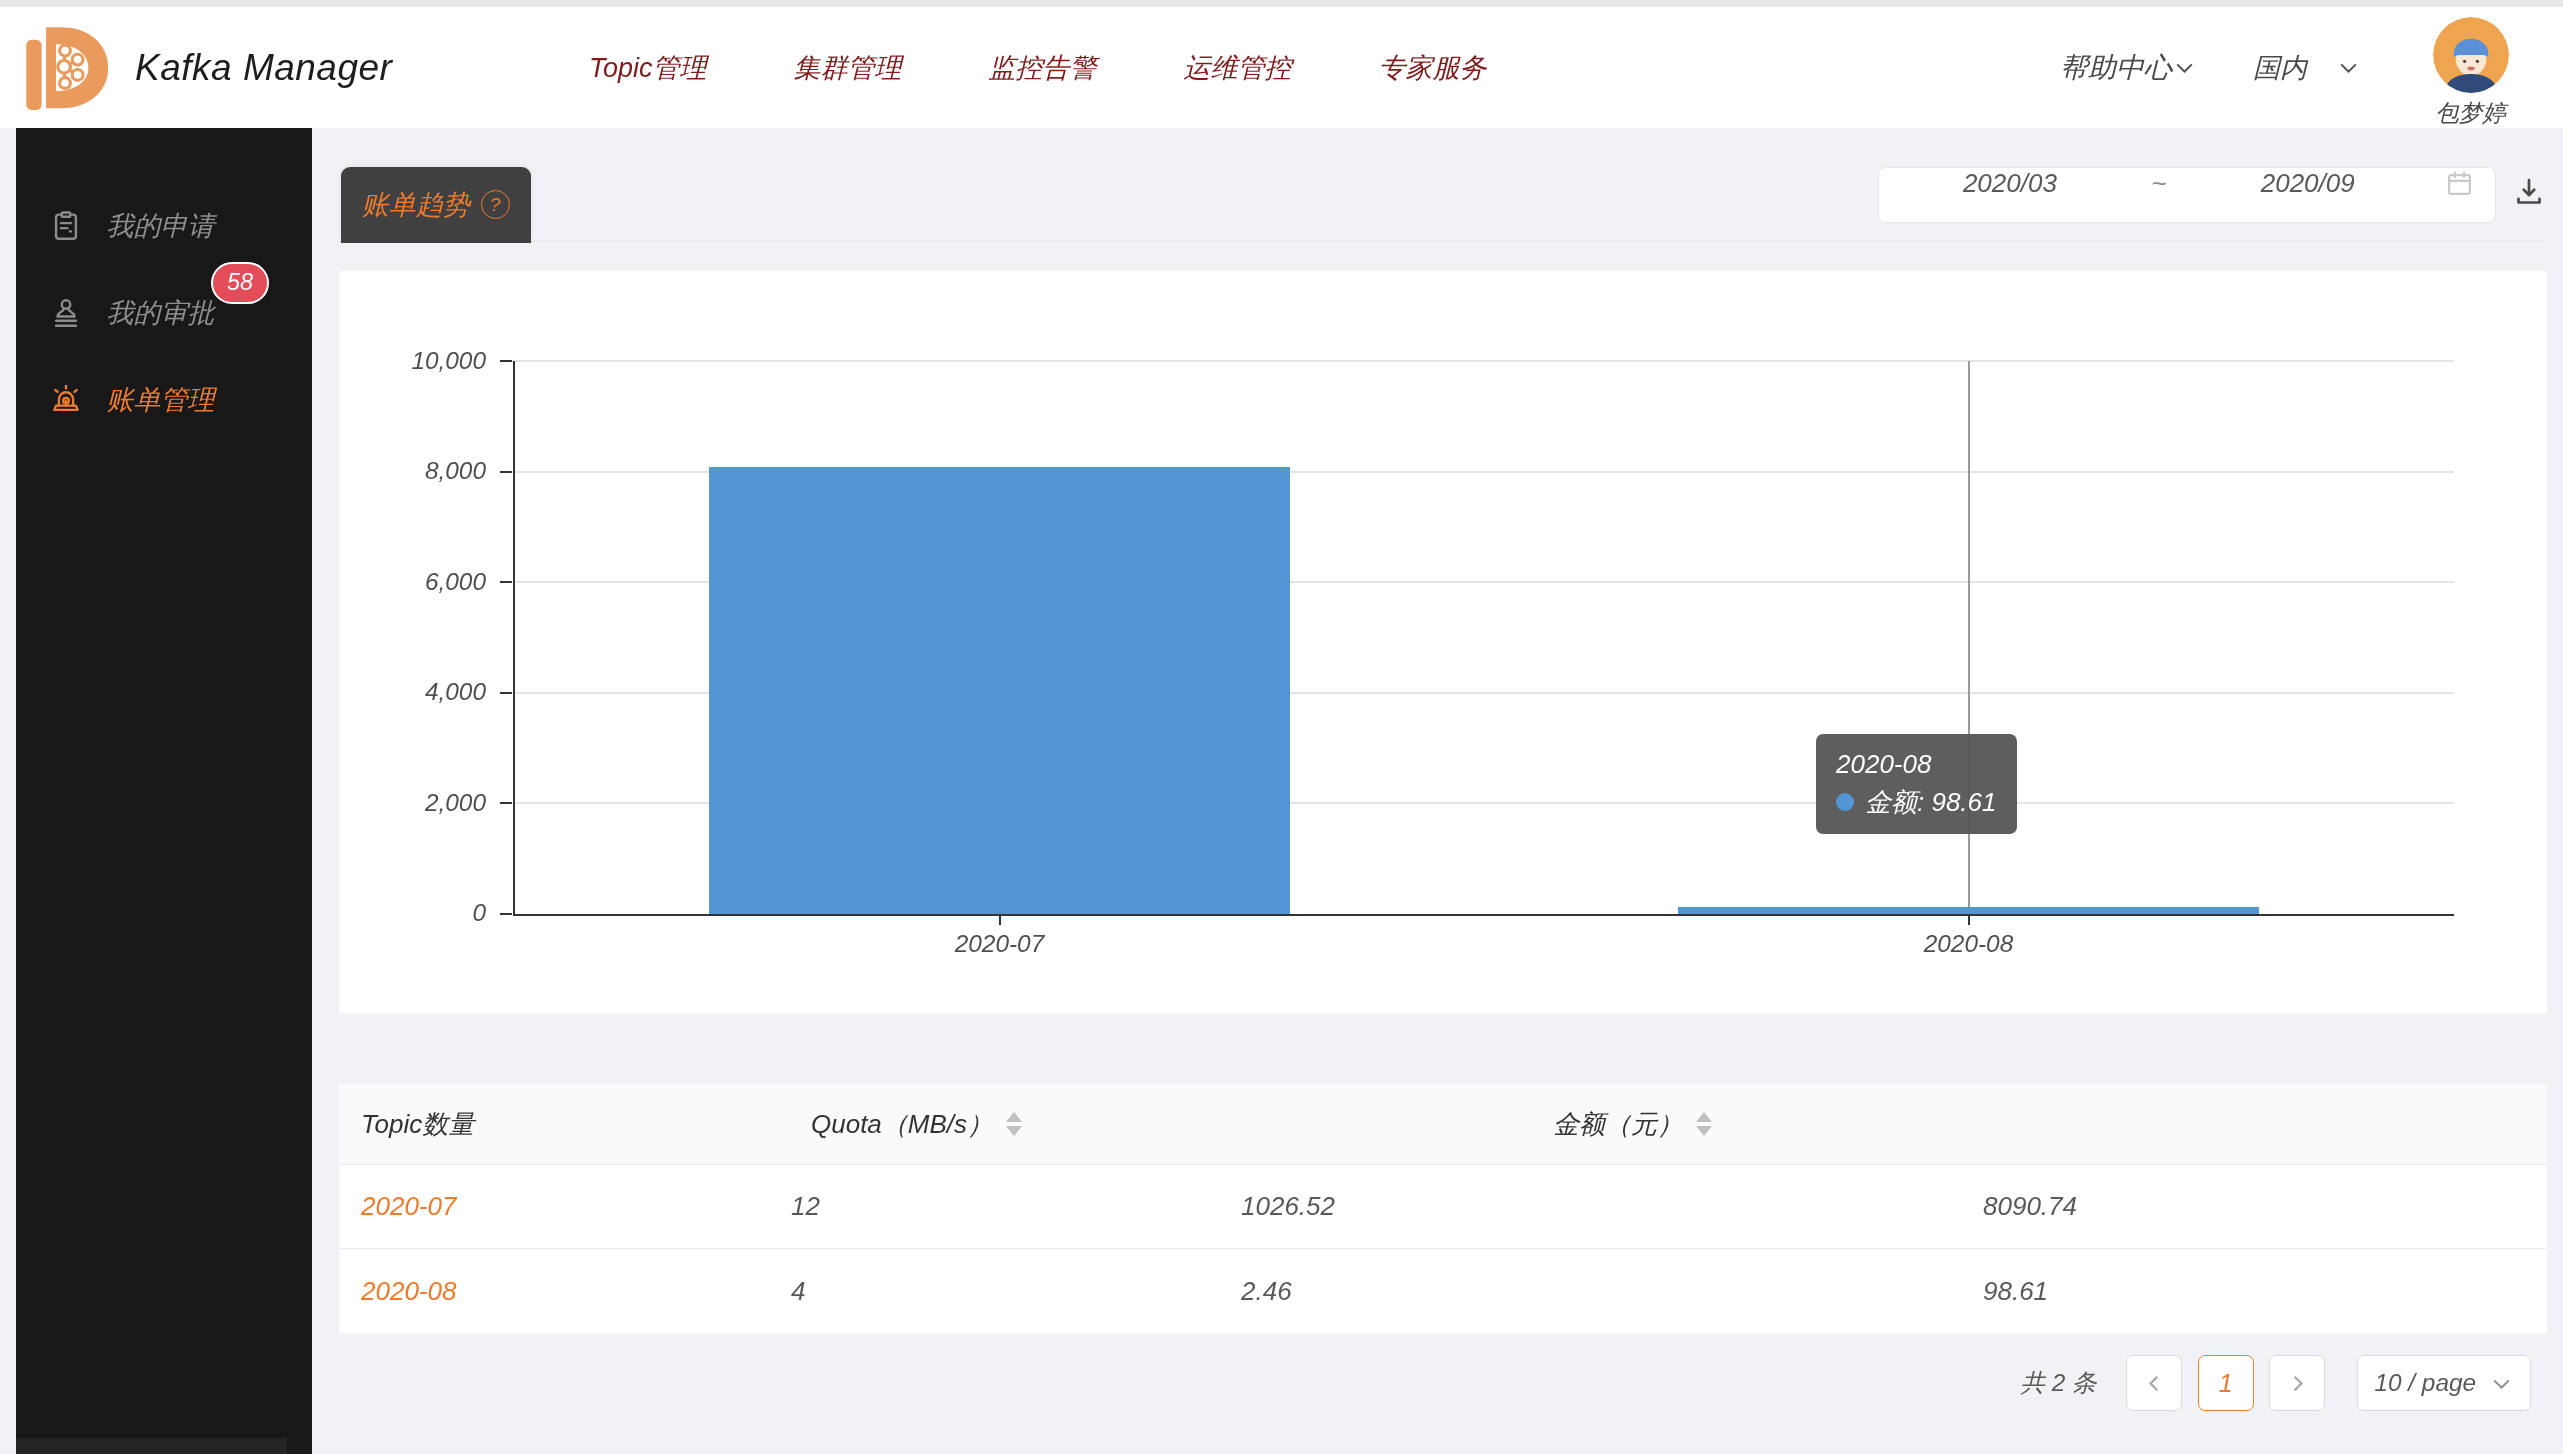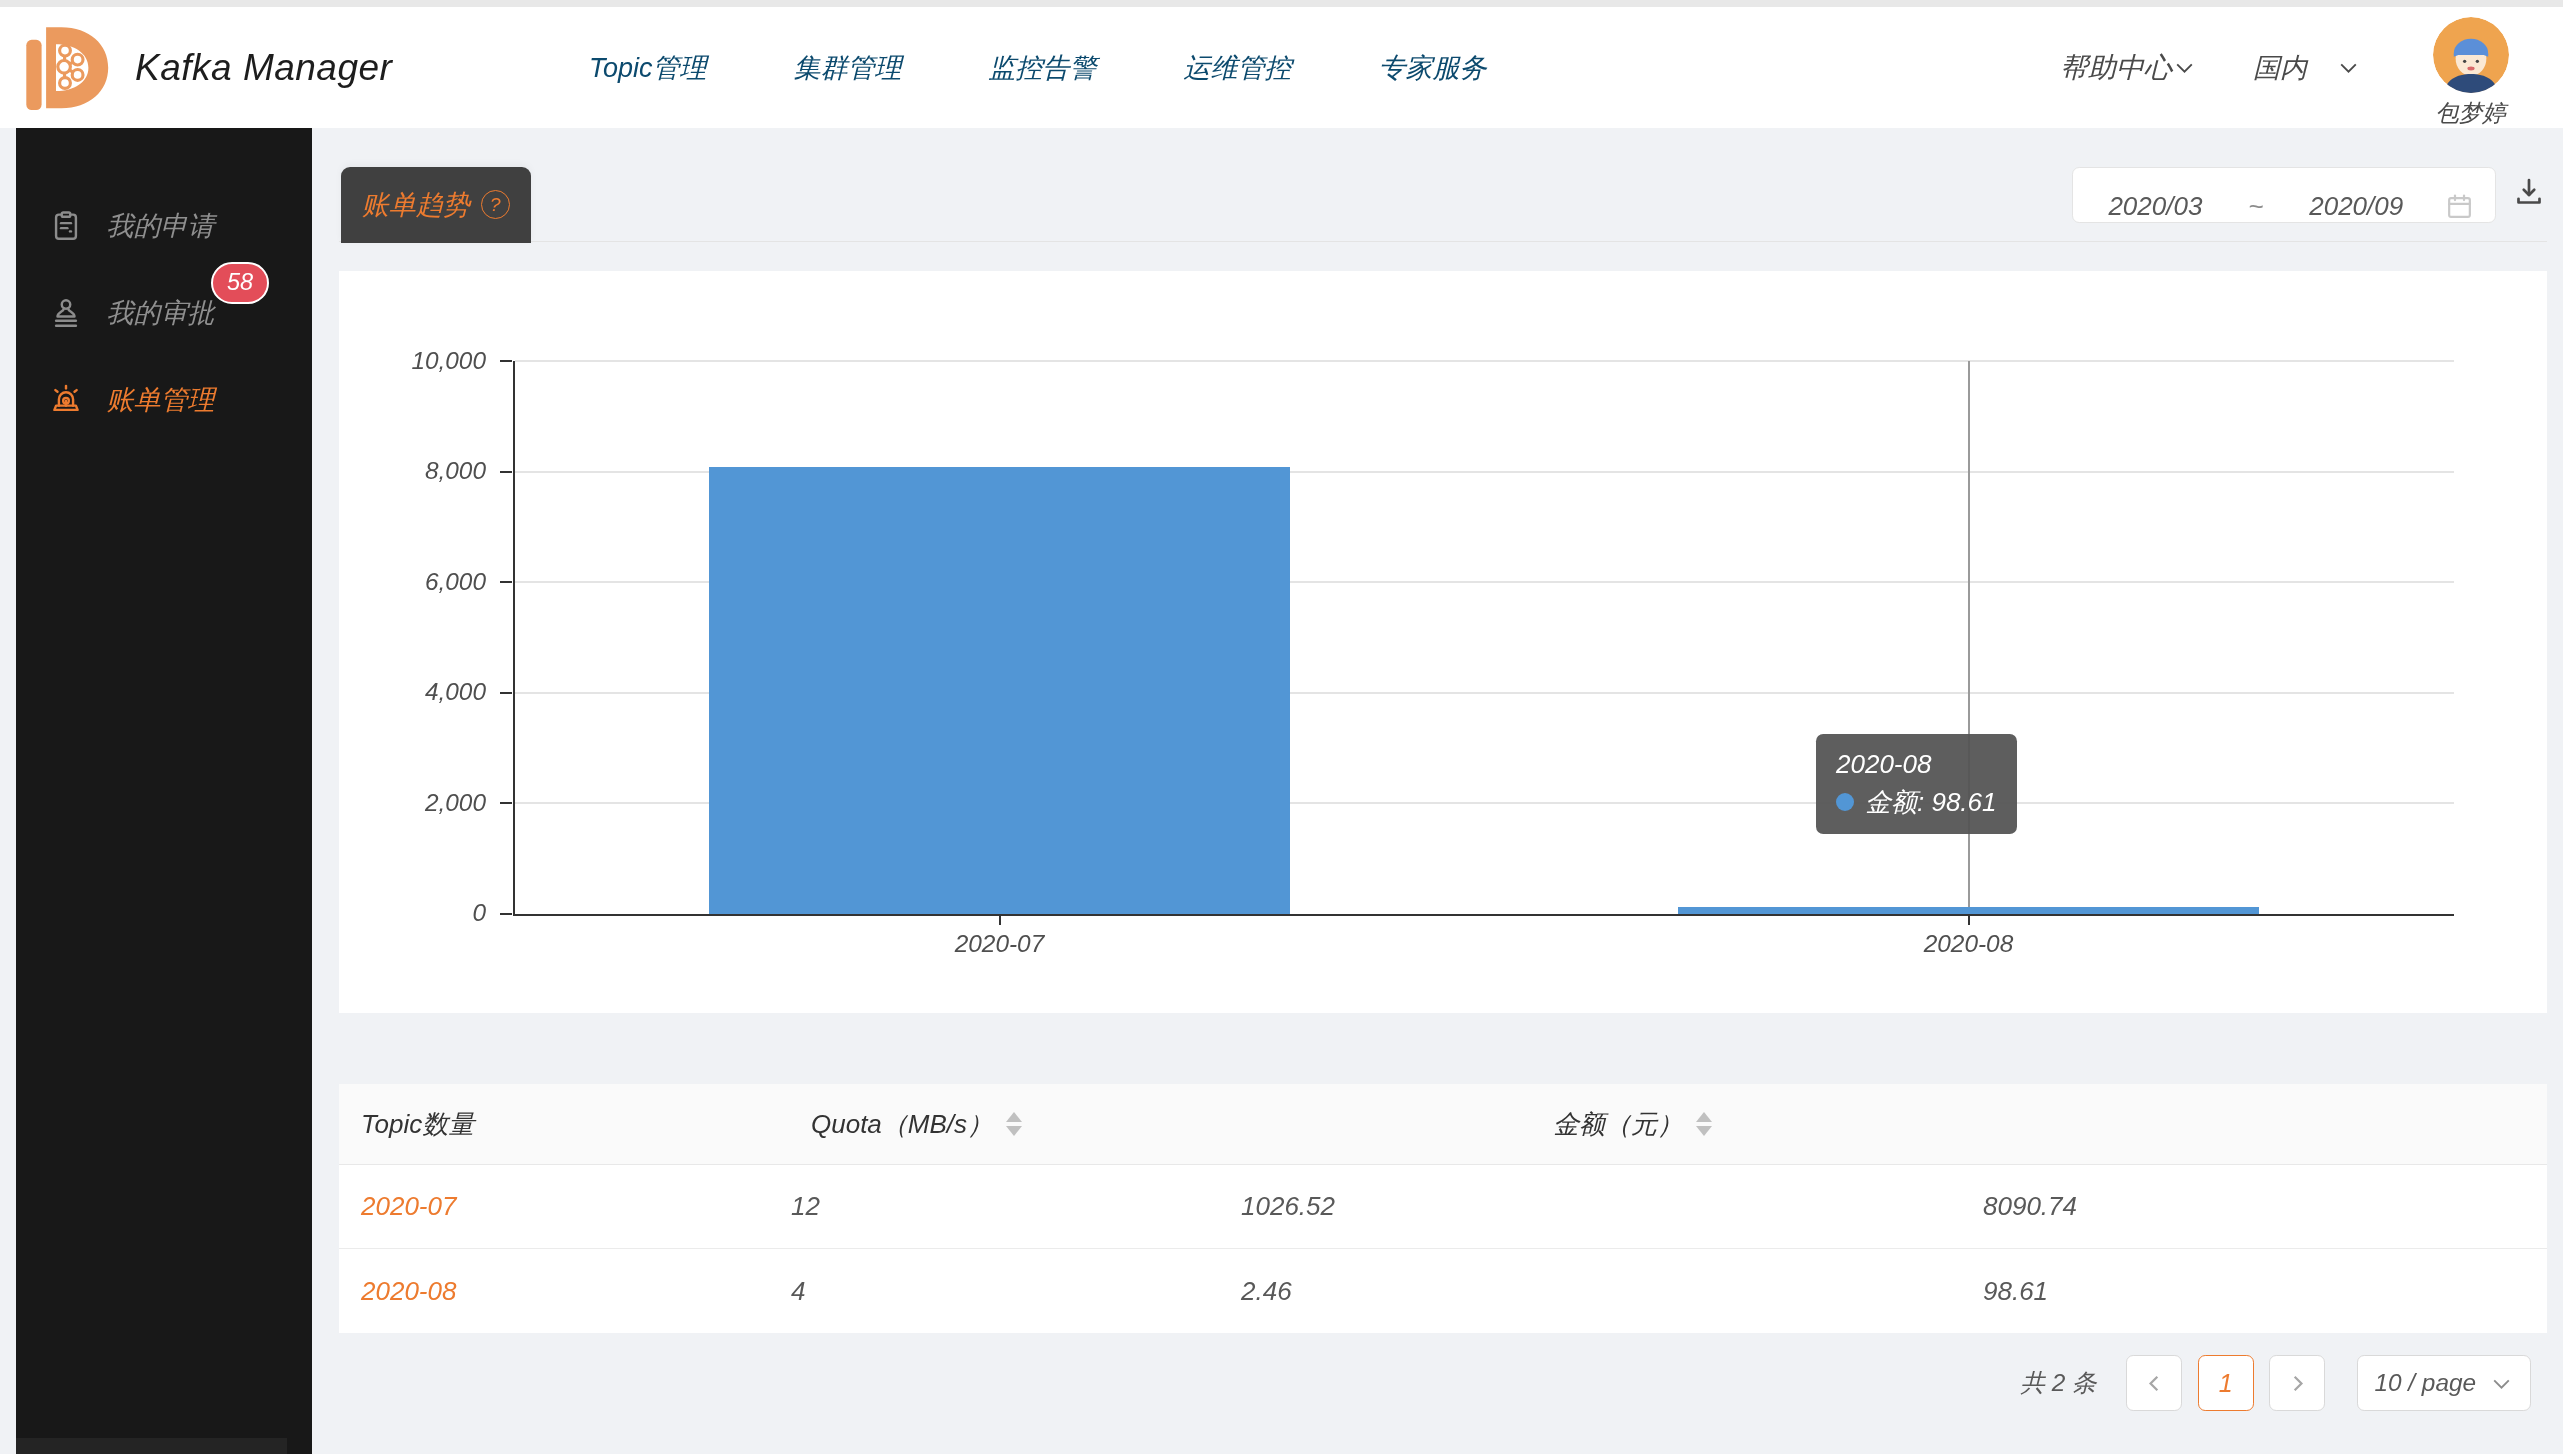--- a/index.html
+++ b/index.html
@@ -8,21 +8,21 @@
   body { font-family:"Liberation Sans","DejaVu Sans",sans-serif; background:#f0f2f5; overflow:hidden; }
   #app { position:relative; width:2563px; height:1454px; background:#f0f2f5;font-style:italic; }
 
   
   .top-strip { position:absolute; left:0; top:0; width:100%; height:7.2px; background:#e8e8e8; }
   .header { position:absolute; left:0; top:7.2px; width:100%; height:121px; background:#ffffff; z-index:5; }
   .logo { position:absolute; left:20px; top:12.6px; width:99px; height:99px; }
   .app-title { position:absolute; left:135px; top:0; height:121px; display:flex; align-items:center;
                font-size:37px; font-weight:500; color:#1d1d1d; letter-spacing:0.5px; }
   .main-nav { position:absolute; left:589px; top:0; height:121px; display:flex; align-items:center; gap:87px; }
-  .main-nav .nav-item { font-size:27px; color:#0c4a6e; cursor:pointer; white-space:nowrap; }
+  .main-nav .nav-item { font-size:27px; color:#7f1d1d; cursor:pointer; white-space:nowrap; }
   .header-right { position:absolute; right:43px; top:0; height:121px; display:flex; align-items:center; }
   .help-center { display:flex; align-items:center; font-size:28px; color:#4a4a4a; cursor:pointer; }
   .region { display:flex; align-items:center; font-size:27px; color:#4a4a4a; margin-left:56px; cursor:pointer; }
   .region .chev { margin-left:29px; }
   .chev svg { width:25px; height:25px; display:block; }
   .user-block { margin-left:60px; width:99px; display:flex; flex-direction:column; align-items:center; margin-top:11px; cursor:pointer; }
   .avatar { width:76px; height:76px; border-radius:50%; overflow:hidden; }
   .avatar svg { display:block; width:76px; height:76px; }
   .username { margin-top:3.6px; font-size:23.5px; color:#4a4a4a; white-space:nowrap; }
 
@@ -40,22 +40,22 @@
            display:flex; align-items:center; justify-content:center; }
   .sidebar-foot { position:absolute; left:0; bottom:0; width:271px; height:16.3px; background:#242424; }
 
   
   .toolbar { position:absolute; left:339px; top:163px; width:2208px; height:79px; border-bottom:1.8px solid #e4e4e4; }
   .tab { position:absolute; left:1.8px; bottom:-1.8px; width:190px; height:76px; background:#404040;
          border-radius:9px 9px 0 0; box-shadow:0 -2.7px 7.2px rgba(0,0,0,0.04);
          display:flex; align-items:center; justify-content:center; gap:11px; color:#ED7B2F; font-size:27px; cursor:pointer; }
   .q-icon { width:29px; height:29px; border:1.8px solid #ED7B2F; border-radius:50%;
             display:flex; align-items:center; justify-content:center; font-size:19px; color:#ED7B2F; }
-  .range-picker { position:absolute; right:51px; top:3.6px; width:424px; height:56px; background:#ffffff;
-                  border:1.8px solid #e4e4e4; border-radius:7.2px; display:flex; align-items:flex-end;
+  .range-picker { position:absolute; right:51px; top:3.6px; width:618px; height:56px; background:#ffffff;
+                  border:1.8px solid #e4e4e4; border-radius:7.2px; display:flex; align-items:flex-start;
                   font-size:26px; color:#595959; cursor:pointer; }
   .range-picker .date { flex:1; text-align:center; }
   .range-picker .tilde { color:#8c8c8c; width:36px; text-align:center; flex:none; }
   .range-picker .cal { flex:none; margin-right:20px; margin-left:5.4px; color:#c9c9c9; }
   .range-picker .cal svg { width:31px; height:31px; display:block; }
   .dl-btn { position:absolute; right:0; top:11px; width:36px; height:36px; color:#4a4a4a; cursor:pointer; }
   .dl-btn svg { width:36px; height:36px; display:block; }
 
   
   .chart-card { position:absolute; left:339px; top:271px; width:2208px; height:742px; background:#ffffff; }

